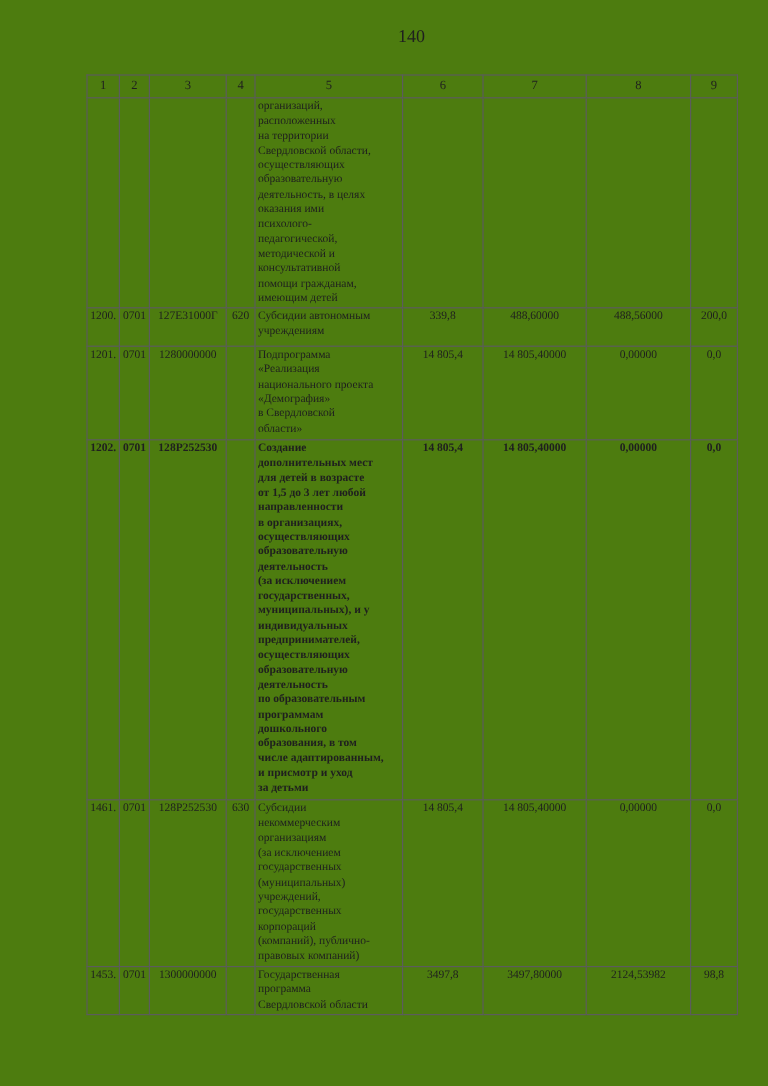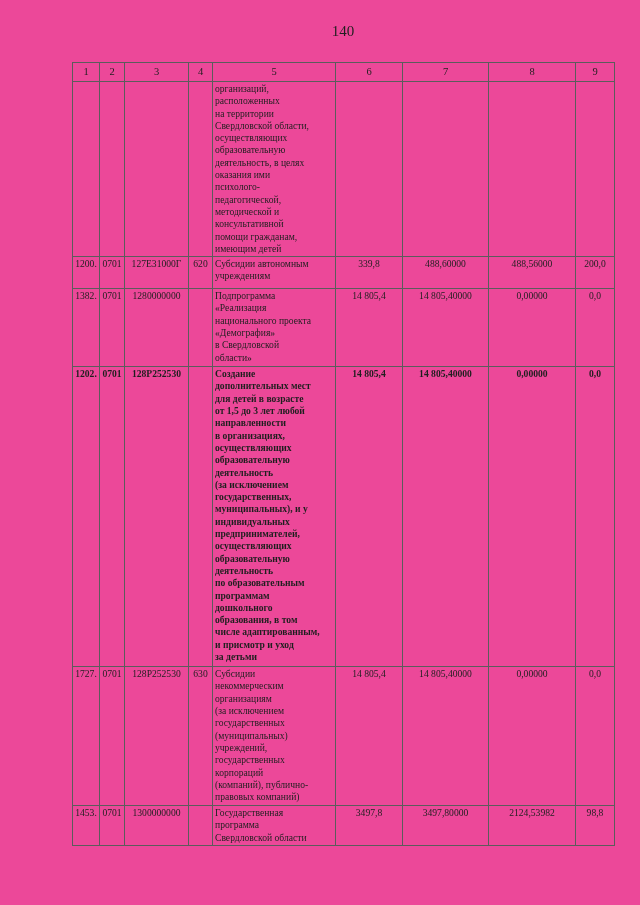--- a/index.html
+++ b/index.html
@@ -5,21 +5,21 @@
   * { margin: 0; padding: 0; box-sizing: border-box; }
   html, body {
     width: 640px; height: 905px;
     background: #ffffff;
     font-family: "Liberation Serif", "DejaVu Serif", serif;
     color: #1f1f1f;
   }
   .page {
     position: relative;
     width: 640px; height: 905px;
-    background: #ec4899;
+    background: #4d7c0f;
     overflow: hidden;
   }
   .page-number {
     position: absolute;
     top: 23px; left: 72px; width: 542px;
     text-align: center;
     font-size: 15px;
     line-height: 17px;
   }
   table.budget-table {
@@ -117,21 +117,21 @@
         <td class="center">127Е31000Г</td>
         <td class="center">620</td>
         <td class="name">Субсидии автономным
 учреждениям</td>
         <td class="center">339,8</td>
         <td class="center">488,60000</td>
         <td class="center">488,56000</td>
         <td class="center">200,0</td>
       </tr>
       <tr class="r2">
-        <td class="center">1382.</td>
+        <td class="center">1201.</td>
         <td class="center">0701</td>
         <td class="center">1280000000</td>
         <td class="center"></td>
         <td class="name">Подпрограмма
 «Реализация
 национального проекта
 «Демография»
 в Свердловской
 области»</td>
         <td class="center">14 805,4</td>
@@ -167,21 +167,21 @@
 образования, в том
 числе адаптированным,
 и присмотр и уход
 за детьми</td>
         <td class="center">14 805,4</td>
         <td class="center">14 805,40000</td>
         <td class="center">0,00000</td>
         <td class="center">0,0</td>
       </tr>
       <tr class="r4">
-        <td class="center">1727.</td>
+        <td class="center">1461.</td>
         <td class="center">0701</td>
         <td class="center">128Р252530</td>
         <td class="center">630</td>
         <td class="name">Субсидии
 некоммерческим
 организациям
 (за исключением
 государственных
 (муниципальных)
 учреждений,

